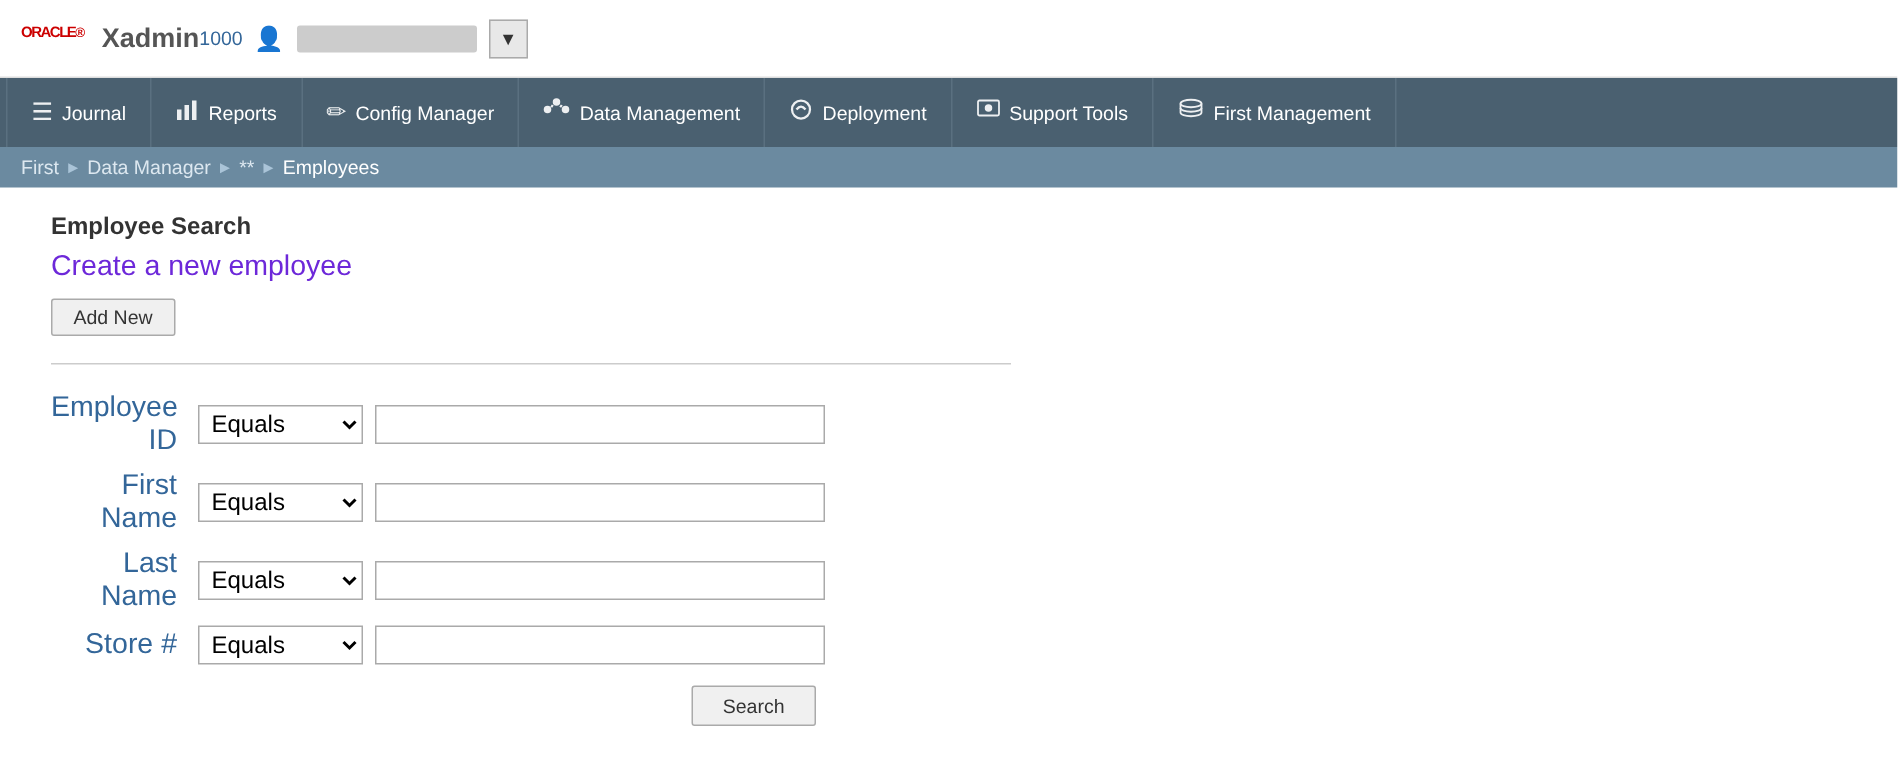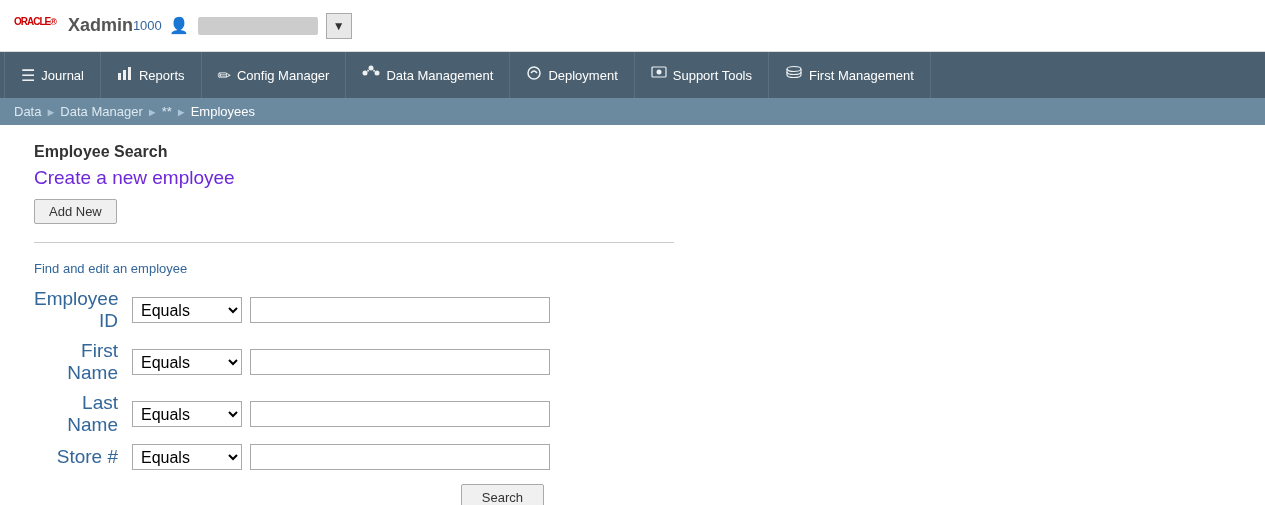--- a/index.html
+++ b/index.html
@@ -284,39 +284,38 @@
           <ellipse cx="9" cy="4" rx="7" ry="2.5" stroke="white" stroke-width="1.2" fill="none"></ellipse>
           <path d="M2 4 v3 c0 1.4 3.1 2.5 7 2.5s7-1.1 7-2.5V4" stroke="white" stroke-width="1.2" fill="none"></path>
           <path d="M2 7 v3 c0 1.4 3.1 2.5 7 2.5s7-1.1 7-2.5V7" stroke="white" stroke-width="1.2" fill="none"></path>
         </svg>
     </span>
     <span>First Management</span>
   </a>
 </nav>
 
 <div class="breadcrumb-bar">
-  <span class="breadcrumb-item">Data</span>
+  <span class="breadcrumb-item">First</span>
   <span class="breadcrumb-separator">►</span>
   <span class="breadcrumb-item">Data Manager</span>
   <span class="breadcrumb-separator">►</span>
   <span class="breadcrumb-item">**</span>
   <span class="breadcrumb-separator">►</span>
   <span class="breadcrumb-current">Employees</span>
 </div>
 
 <div class="main-content">
 
   <div class="section-title">Employee Search</div>
   <div class="section-subtitle">Create a new employee</div>
 
   <button class="add-new-btn">Add New</button>
 
   <hr class="divider">
 
-  <div class="find-section-title">Find and edit an employee</div>
 
   <div class="search-form">
 
     <div class="form-row">
       <label class="form-label">Employee ID</label>
       <select class="form-select">
         <option>Equals</option>
         <option>Contains</option>
         <option>Starts With</option>
         <option>Not Equals</option>

